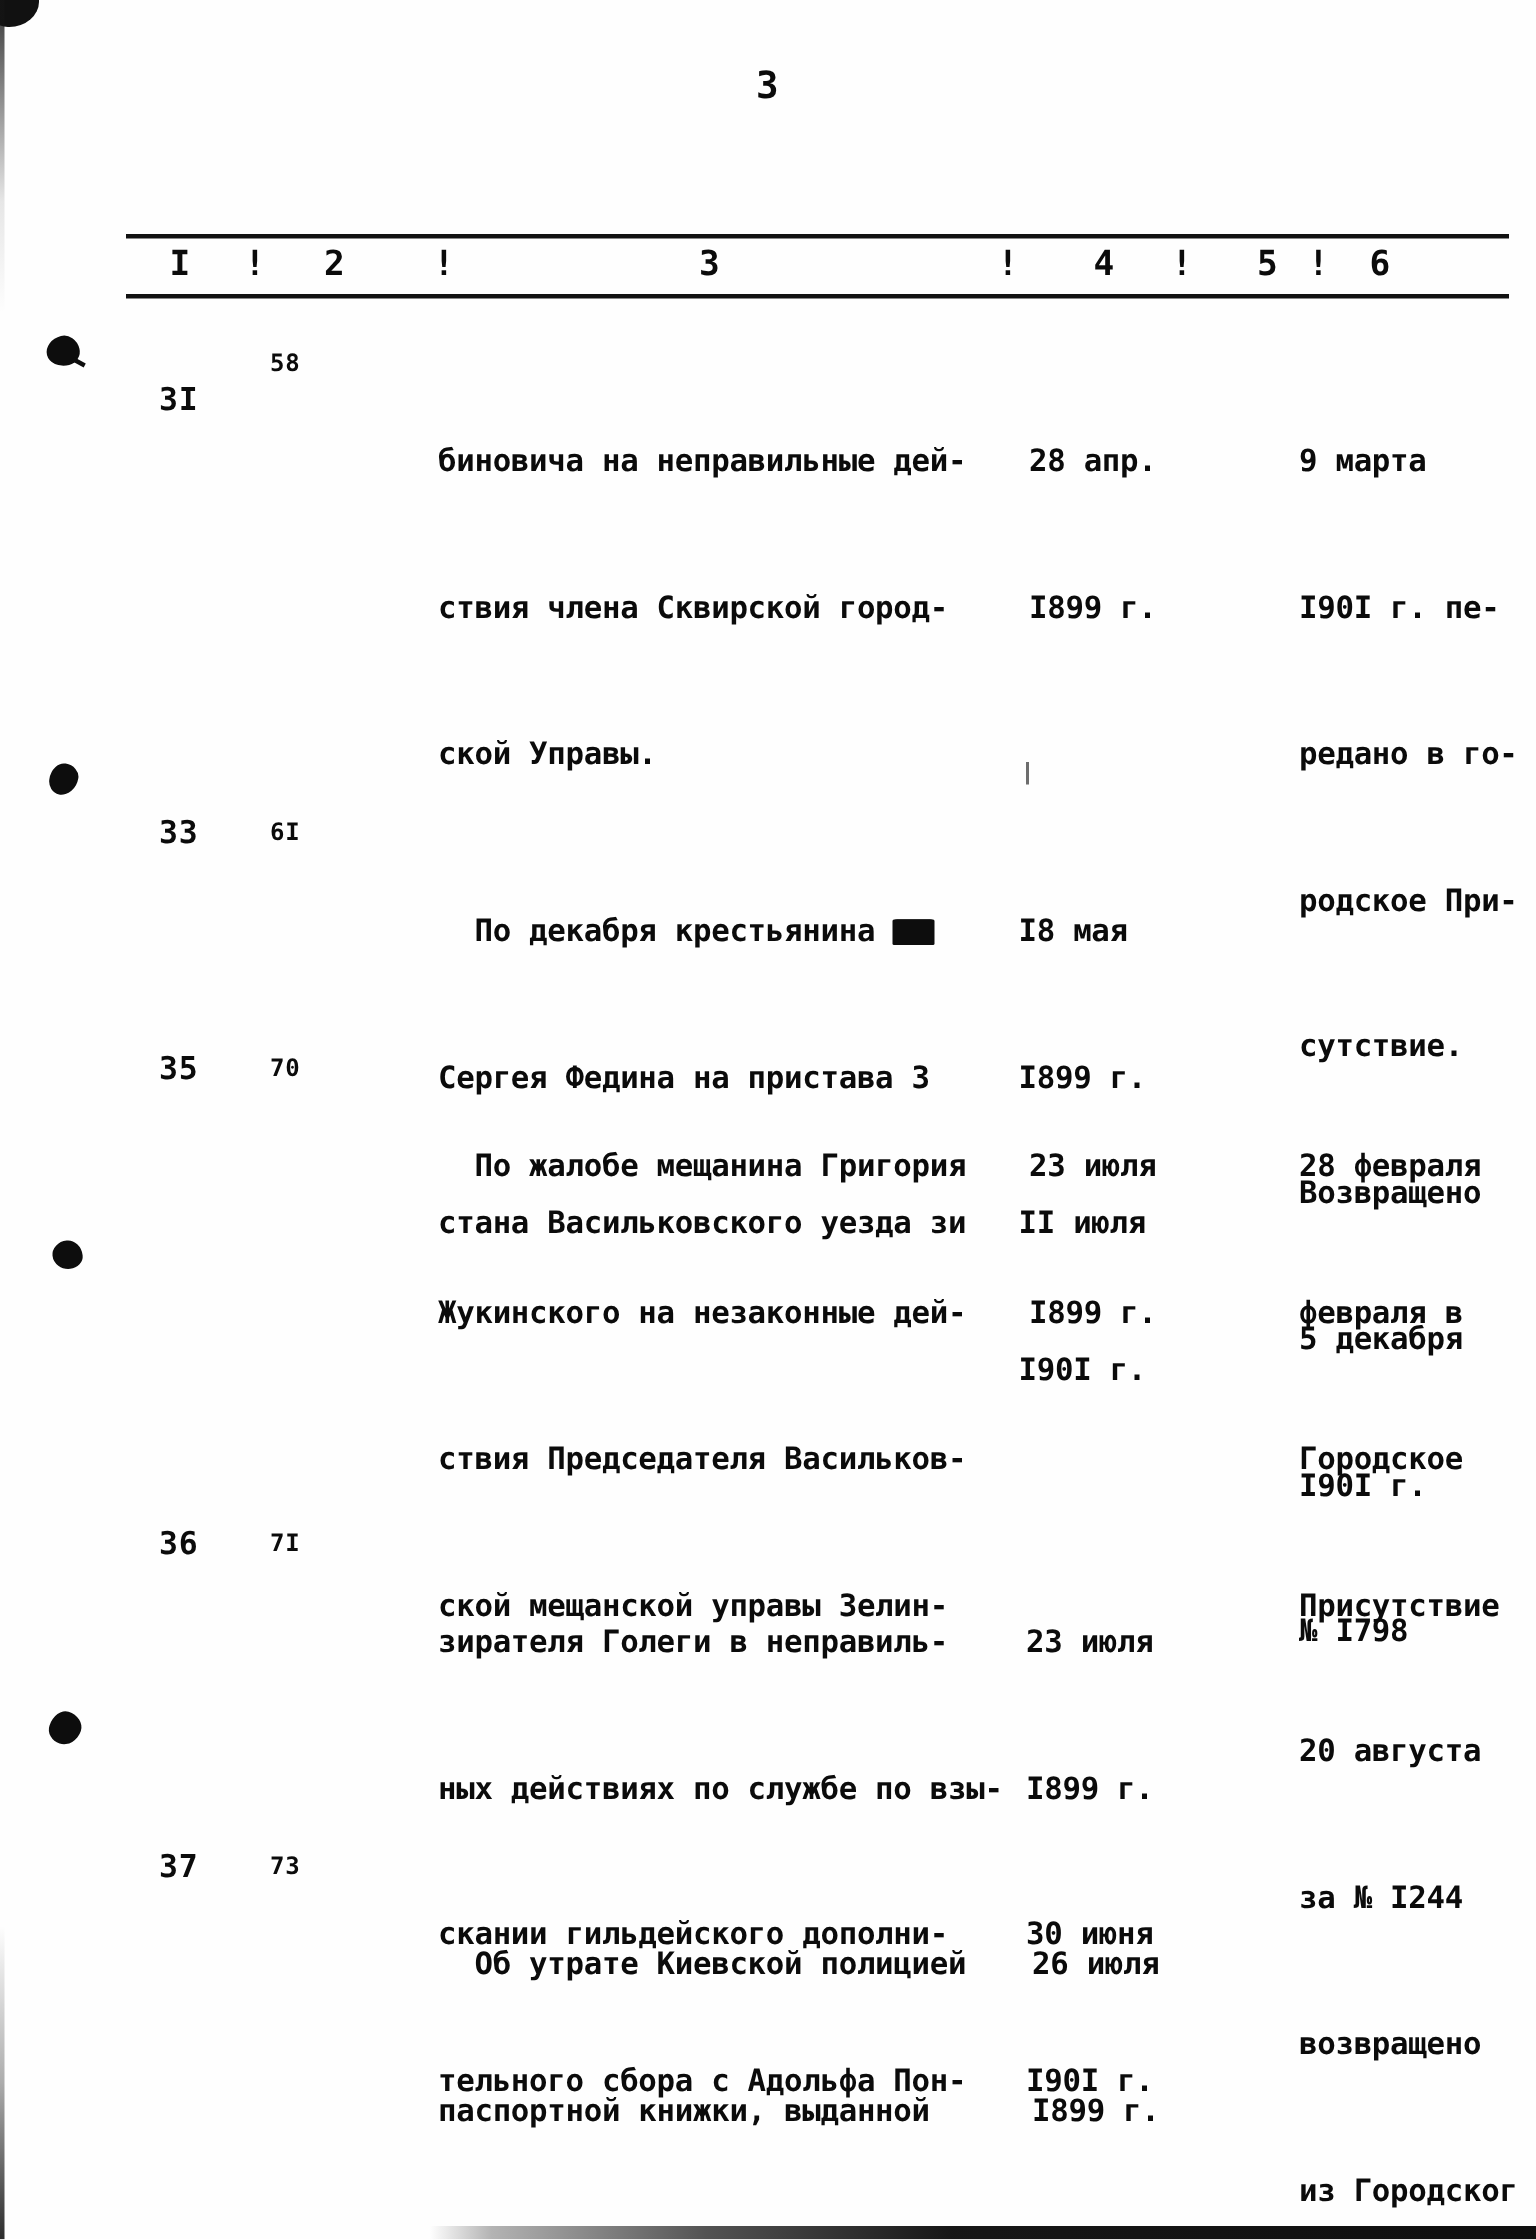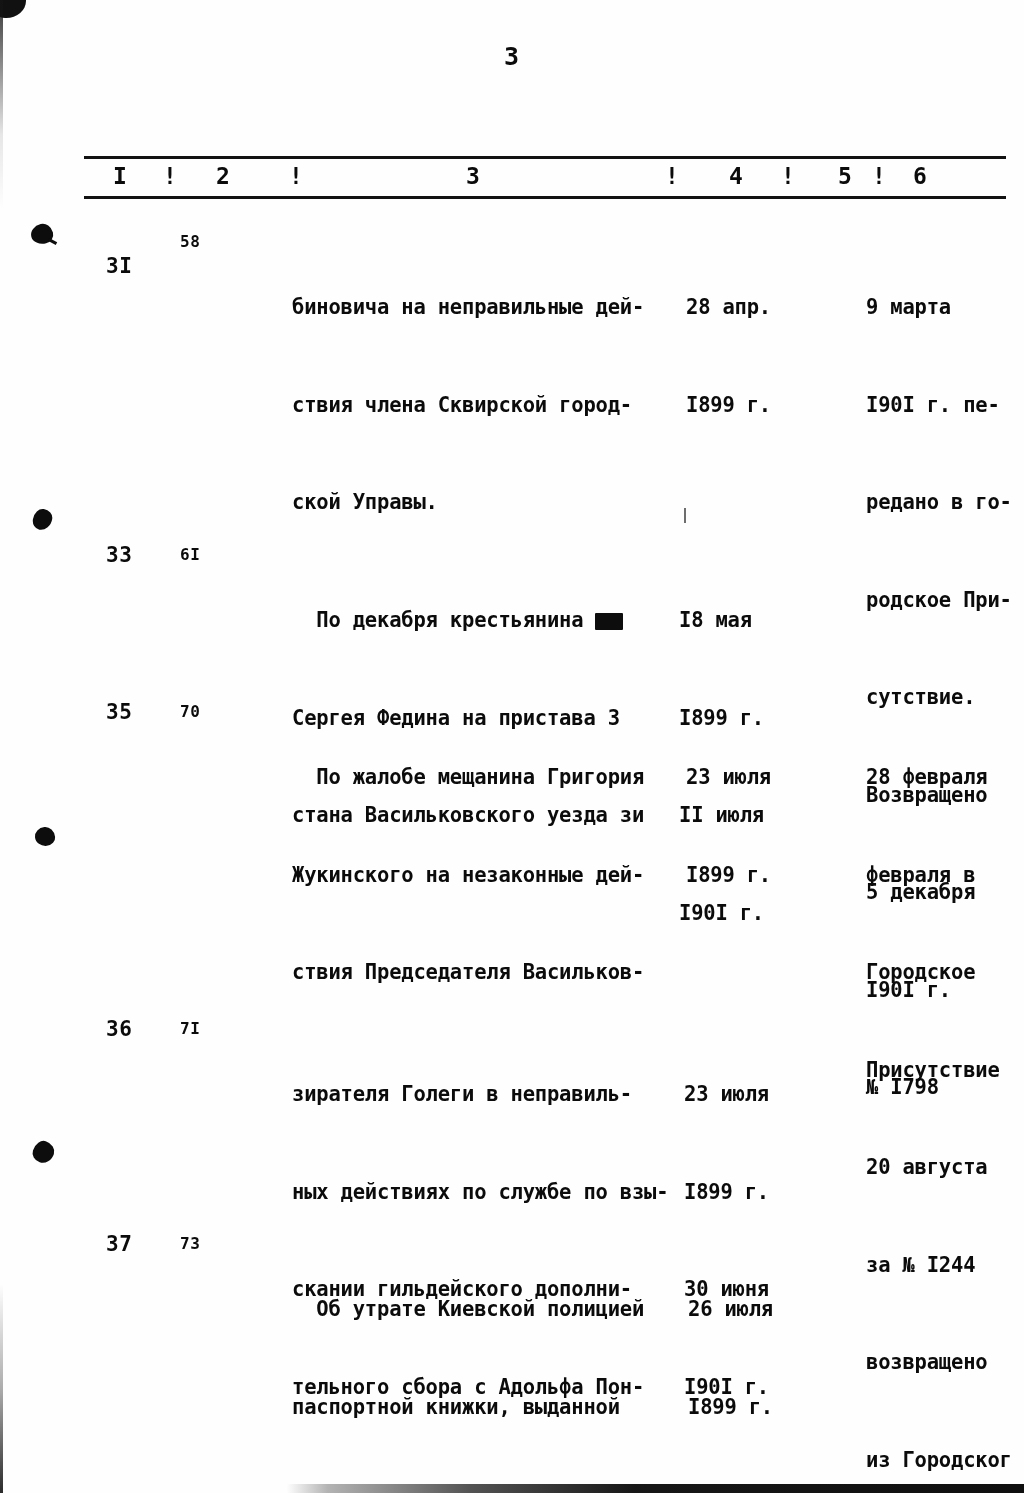--- a/index.html
+++ b/index.html
@@ -218,20 +218,21 @@
     </div>
   </div>
 
   <div class="row">
     <div class="cell num1" style="left:106px; top:696px;">35</div>
     <div class="cell num2" style="left:180px; top:696px;">70</div>
     <div class="cell subject" style="left:292px; top:696px;">
       <span class="ln">  По жалобе мещанина Григория</span>
       <span class="ln">Жукинского на незаконные дей-</span>
       <span class="ln">ствия Председателя Васильков-</span>
+      <span class="ln">ской мещанской управы Зелин-</span>
     </div>
     <div class="cell dates" style="left:686px; top:696px;">
       <span class="ln">23 июля</span>
       <span class="ln">I899 г.</span>
     </div>
     <div class="cell notes" style="left:866px; top:696px;">
       <span class="ln">28 февраля</span>
       <span class="ln">февраля в</span>
       <span class="ln">Городское</span>
       <span class="ln">Присутствие</span>

